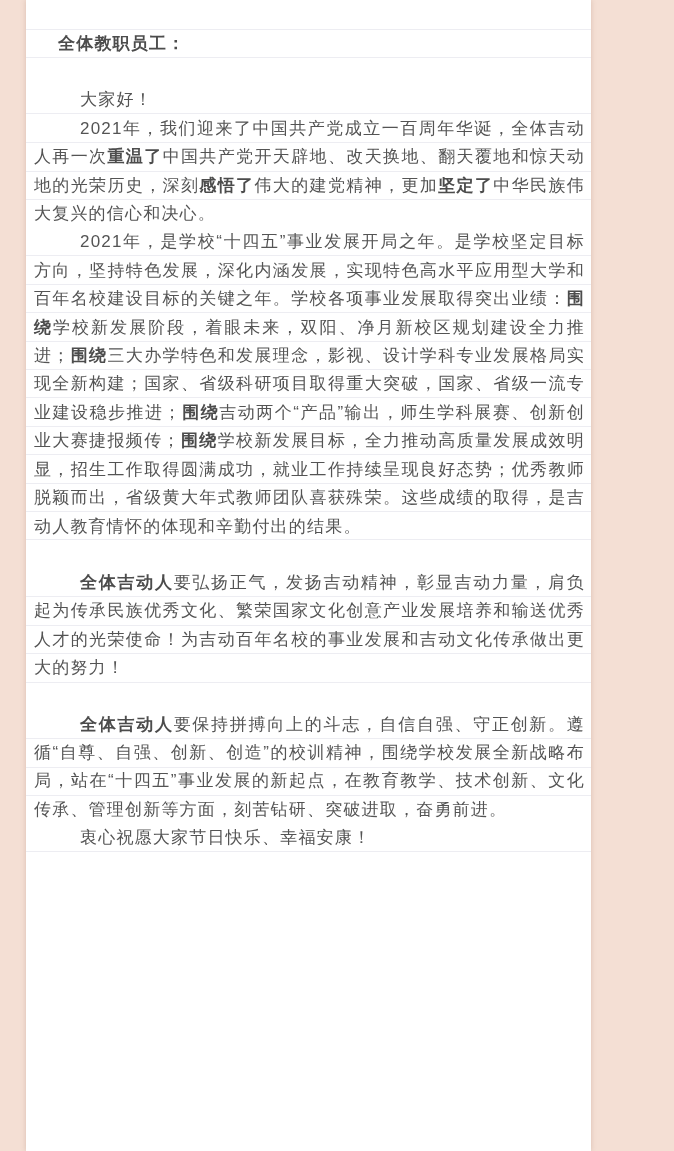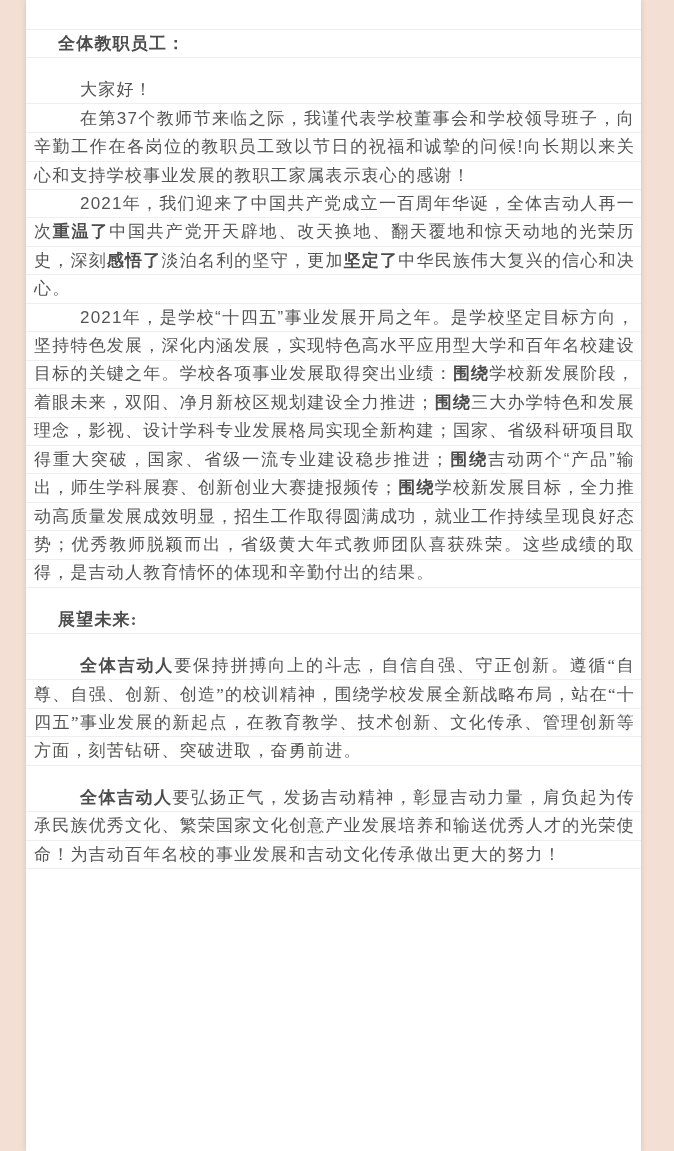--- a/index.html
+++ b/index.html
@@ -8,21 +8,21 @@
   }
   body {
     width: 674px;
     height: 1151px;
     overflow: hidden;
     background: #f4dfd4;
     font-family: "Liberation Sans", sans-serif;
   }
   .card {
     margin-left: 26px;
-    width: 615px;
+    width: 565px;
     height: 1151px;
     background: #ffffff;
     box-shadow: 0 0 5px rgba(140, 90, 70, 0.25);
     box-sizing: border-box;
   }
   .top-spacer {
     height: 29px;
     border-bottom: 1px solid #ededf2;
   }
   .letter-body p {
@@ -37,33 +37,32 @@
       to bottom,
       transparent 0px,
       transparent 27.4px,
       #ededf2 27.4px,
       #ededf2 28.4px
     );
   }
   .letter-body p.body    { text-indent: 46px; }
   .letter-body p.heading { text-indent: 24px; font-weight: 700; color: #4c4c4c; }
   .letter-body p.gap-sm  { margin-top: 9px; }
-  .letter-body p.gap-md  { margin-top: 18px; font-family: Liberation Serif, serif; }
+  .letter-body p.gap-md  { margin-top: 28px; }
   .letter-body span.b    { font-weight: 700; color: #4c4c4c; }
 </style>
 </head>
 <body>
 
 <div class="page">
   <div class="card">
     <div class="top-spacer"></div>
     <div class="letter-body" id="letter-body">
         <p class="heading"><span class="b">全体教职员工：</span></p>
         <p class="body gap-md"><span>大家好！</span></p>
-        <p class="body"><span>在第37个教师节来临之际，我谨代表学校董事会和学校领导班子，向辛勤工作在各岗位的教职员工致以节日的祝福和诚挚的问候!向长期以来关心和支持学校事业发展的教职工家属表示衷心的感谢！</span></p>
-        <p class="body"><span>2021年，我们迎来了中国共产党成立一百周年华诞，全体吉动人再一次</span><span class="b">重温了</span><span>中国共产党开天辟地、改天换地、翻天覆地和惊天动地的光荣历史，深刻</span><span class="b">感悟了</span><span>淡泊名利的坚守，更加</span><span class="b">坚定了</span><span>中华民族伟大复兴的信心和决心。</span></p>
+        <p class="body"><span>2021年，我们迎来了中国共产党成立一百周年华诞，全体吉动人再一次</span><span class="b">重温了</span><span>中国共产党开天辟地、改天换地、翻天覆地和惊天动地的光荣历史，深刻</span><span class="b">感悟了</span><span>伟大的建党精神，更加</span><span class="b">坚定了</span><span>中华民族伟大复兴的信心和决心。</span></p>
         <p class="body"><span>2021年，是学校“十四五”事业发展开局之年。是学校坚定目标方向，坚持特色发展，深化内涵发展，实现特色高水平应用型大学和百年名校建设目标的关键之年。学校各项事业发展取得突出业绩：</span><span class="b">围绕</span><span>学校新发展阶段，着眼未来，双阳、净月新校区规划建设全力推进；</span><span class="b">围绕</span><span>三大办学特色和发展理念，影视、设计学科专业发展格局实现全新构建；国家、省级科研项目取得重大突破，国家、省级一流专业建设稳步推进；</span><span class="b">围绕</span><span>吉动两个“产品”输出，师生学科展赛、创新创业大赛捷报频传；</span><span class="b">围绕</span><span>学校新发展目标，全力推动高质量发展成效明显，招生工作取得圆满成功，就业工作持续呈现良好态势；优秀教师脱颖而出，省级黄大年式教师团队喜获殊荣。这些成绩的取得，是吉动人教育情怀的体现和辛勤付出的结果。</span></p>
-        <p class="heading gap-md"><span class="b">展望未来:</span></p>
+        <p class="body gap-md"><span class="b">全体吉动人</span><span>要弘扬正气，发扬吉动精神，彰显吉动力量，肩负起为传承民族优秀文化、繁荣国家文化创意产业发展培养和输送优秀人才的光荣使命！为吉动百年名校的事业发展和吉动文化传承做出更大的努力！</span></p>
         <p class="body gap-md"><span class="b">全体吉动人</span><span>要保持拼搏向上的斗志，自信自强、守正创新。遵循“自尊、自强、创新、创造”的校训精神，围绕学校发展全新战略布局，站在“十四五”事业发展的新起点，在教育教学、技术创新、文化传承、管理创新等方面，刻苦钻研、突破进取，奋勇前进。</span></p>
-        <p class="body gap-md"><span class="b">全体吉动人</span><span>要弘扬正气，发扬吉动精神，彰显吉动力量，肩负起为传承民族优秀文化、繁荣国家文化创意产业发展培养和输送优秀人才的光荣使命！为吉动百年名校的事业发展和吉动文化传承做出更大的努力！</span></p>
+        <p class="body"><span>衷心祝愿大家节日快乐、幸福安康！</span></p>
       </div>
   </div>
 </div>
 
 </body></html>

